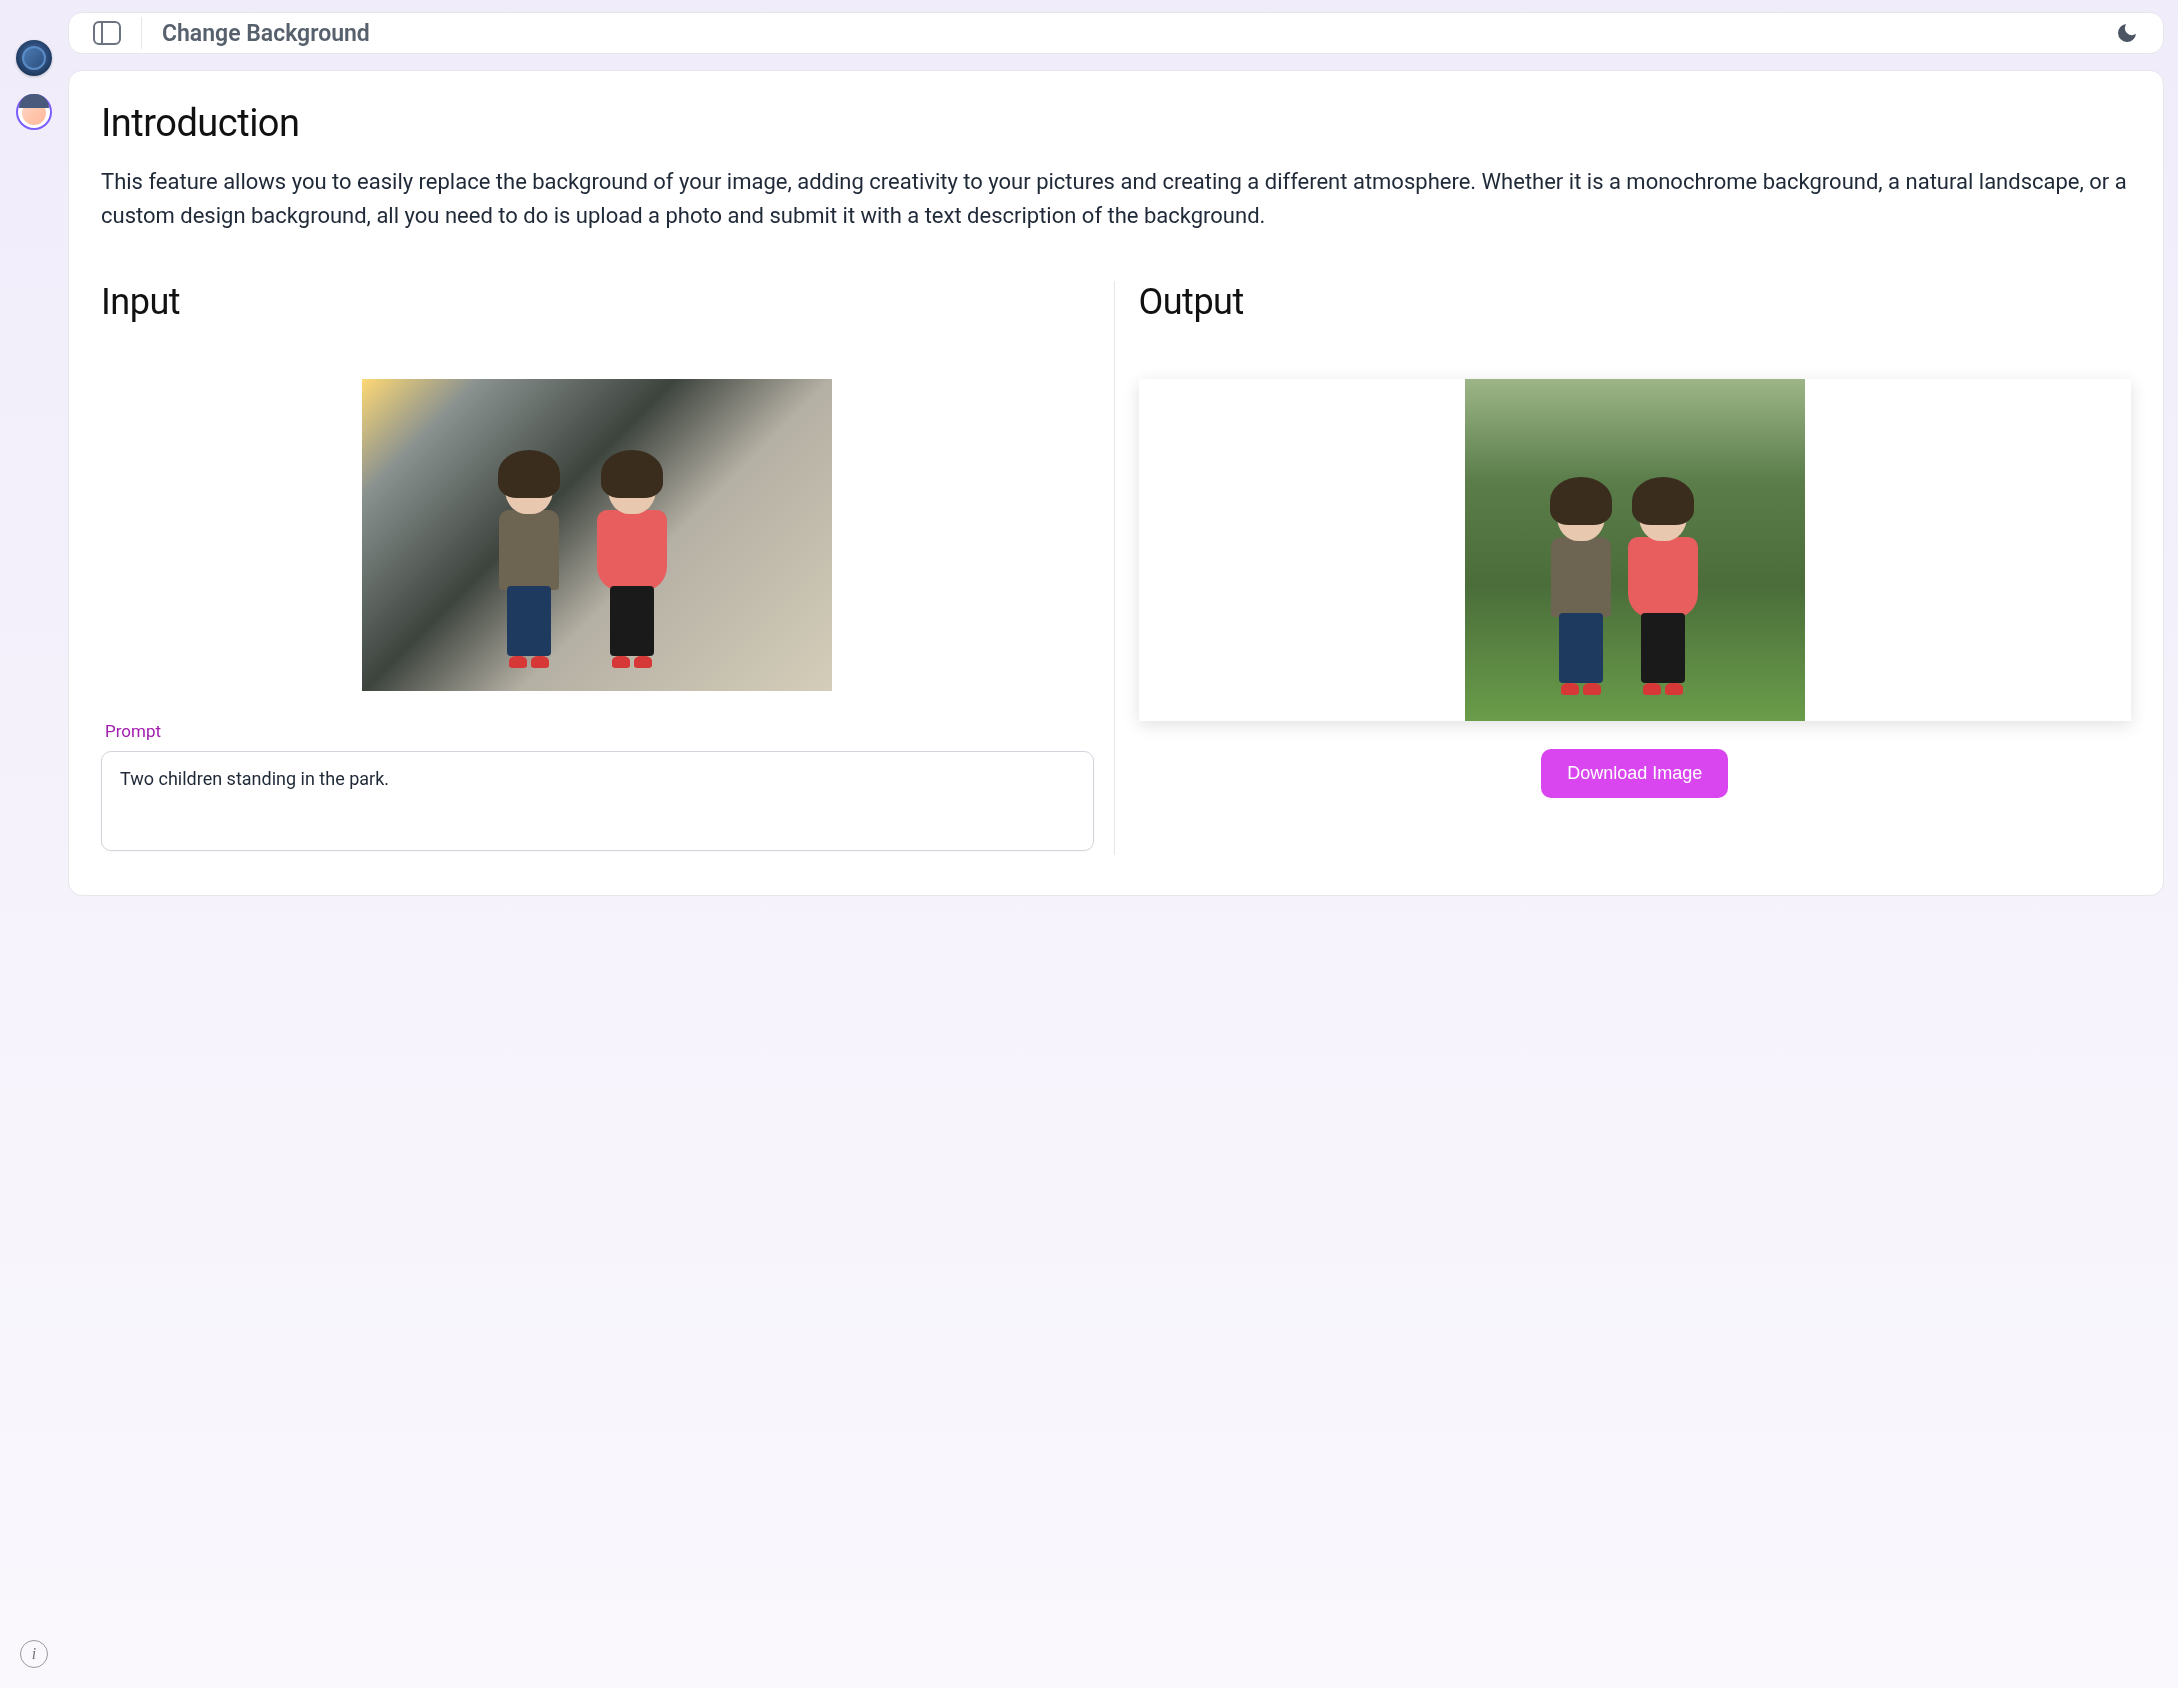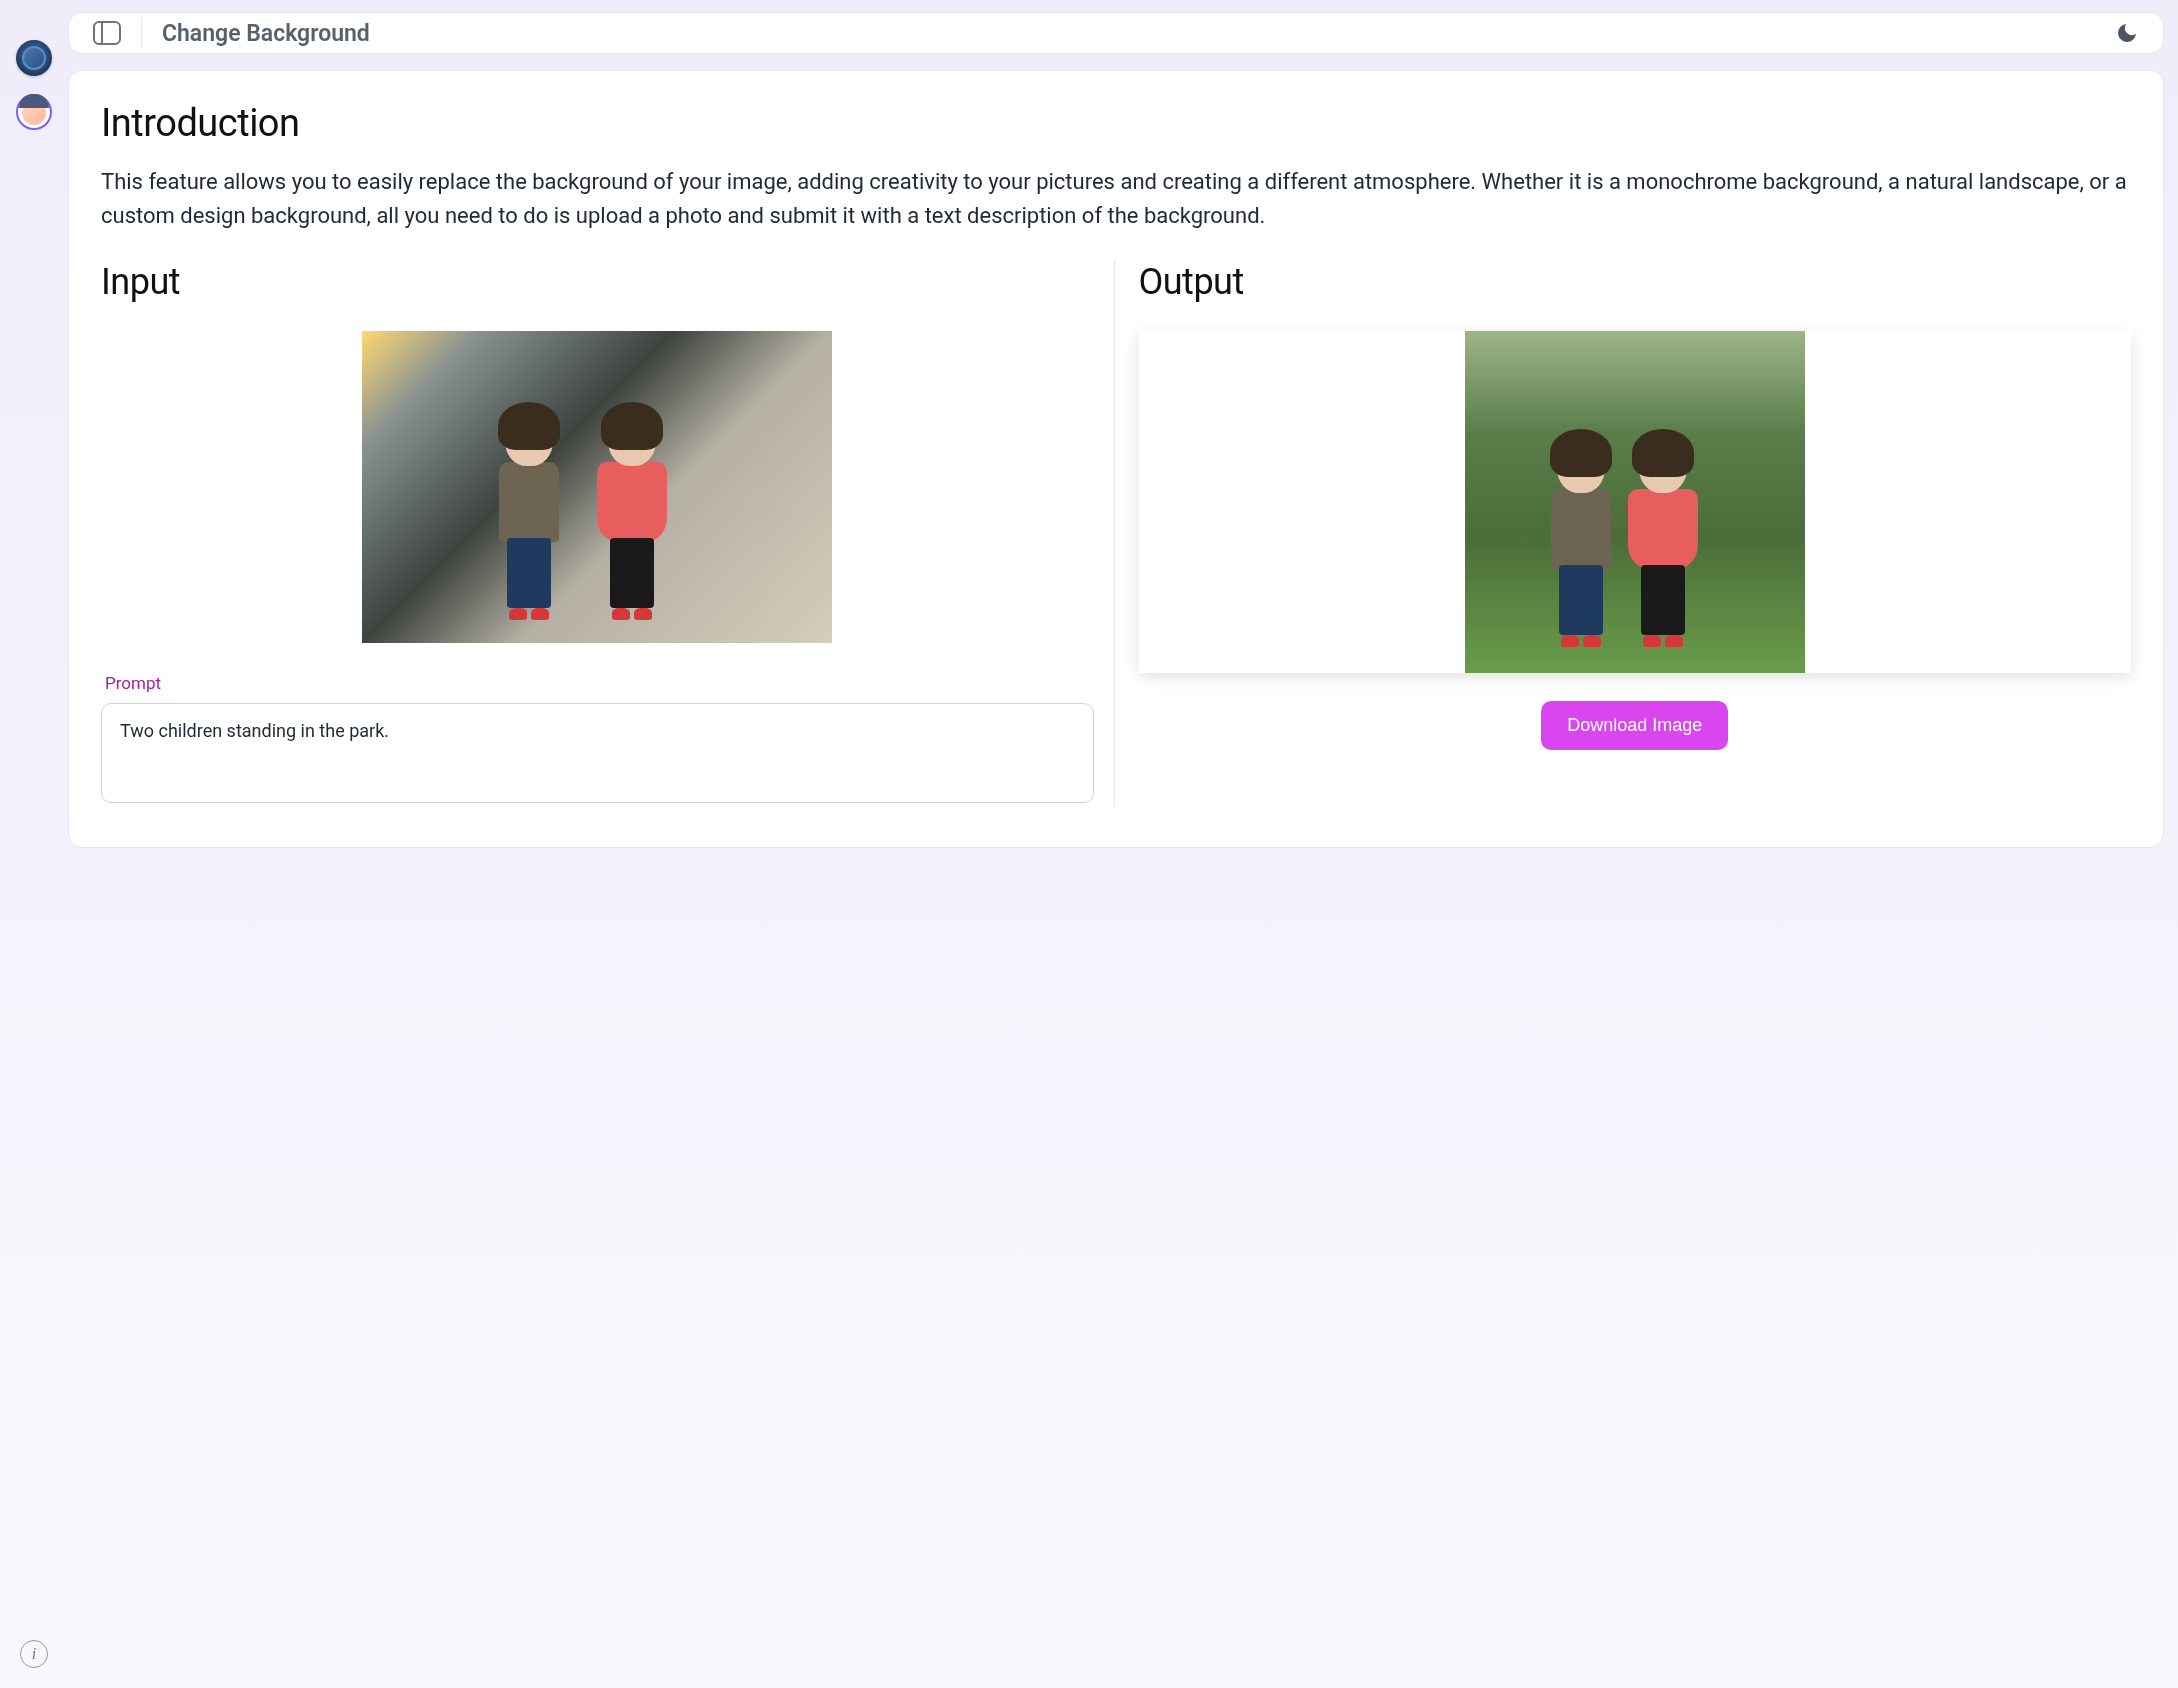--- a/index.html
+++ b/index.html
@@ -142,39 +142,39 @@
       font-size: 38px;
       font-weight: 400;
       color: #111;
       margin-bottom: 20px;
       letter-spacing: -0.5px;
     }
     .intro-text {
       font-size: 22px;
       line-height: 1.55;
       color: #1f2937;
-      margin-bottom: 28px;
+      margin-bottom: 48px;
     }
     .io-grid {
       display: flex;
       gap: 0;
     }
     .io-col {
       flex: 1;
       padding: 0 20px 0 0;
     }
     .io-col.output {
       padding: 0 0 0 24px;
       border-left: 1px solid #e5e7eb;
     }
     .io-heading {
       font-size: 36px;
       font-weight: 400;
       color: #111;
-      margin-bottom: 28px;
+      margin-bottom: 56px;
       letter-spacing: -0.5px;
     }
     .image-box {
       width: 470px;
       height: 312px;
       margin: 0 auto 30px;
       background: #4a4a4a;
       position: relative;
       overflow: hidden;
     }

